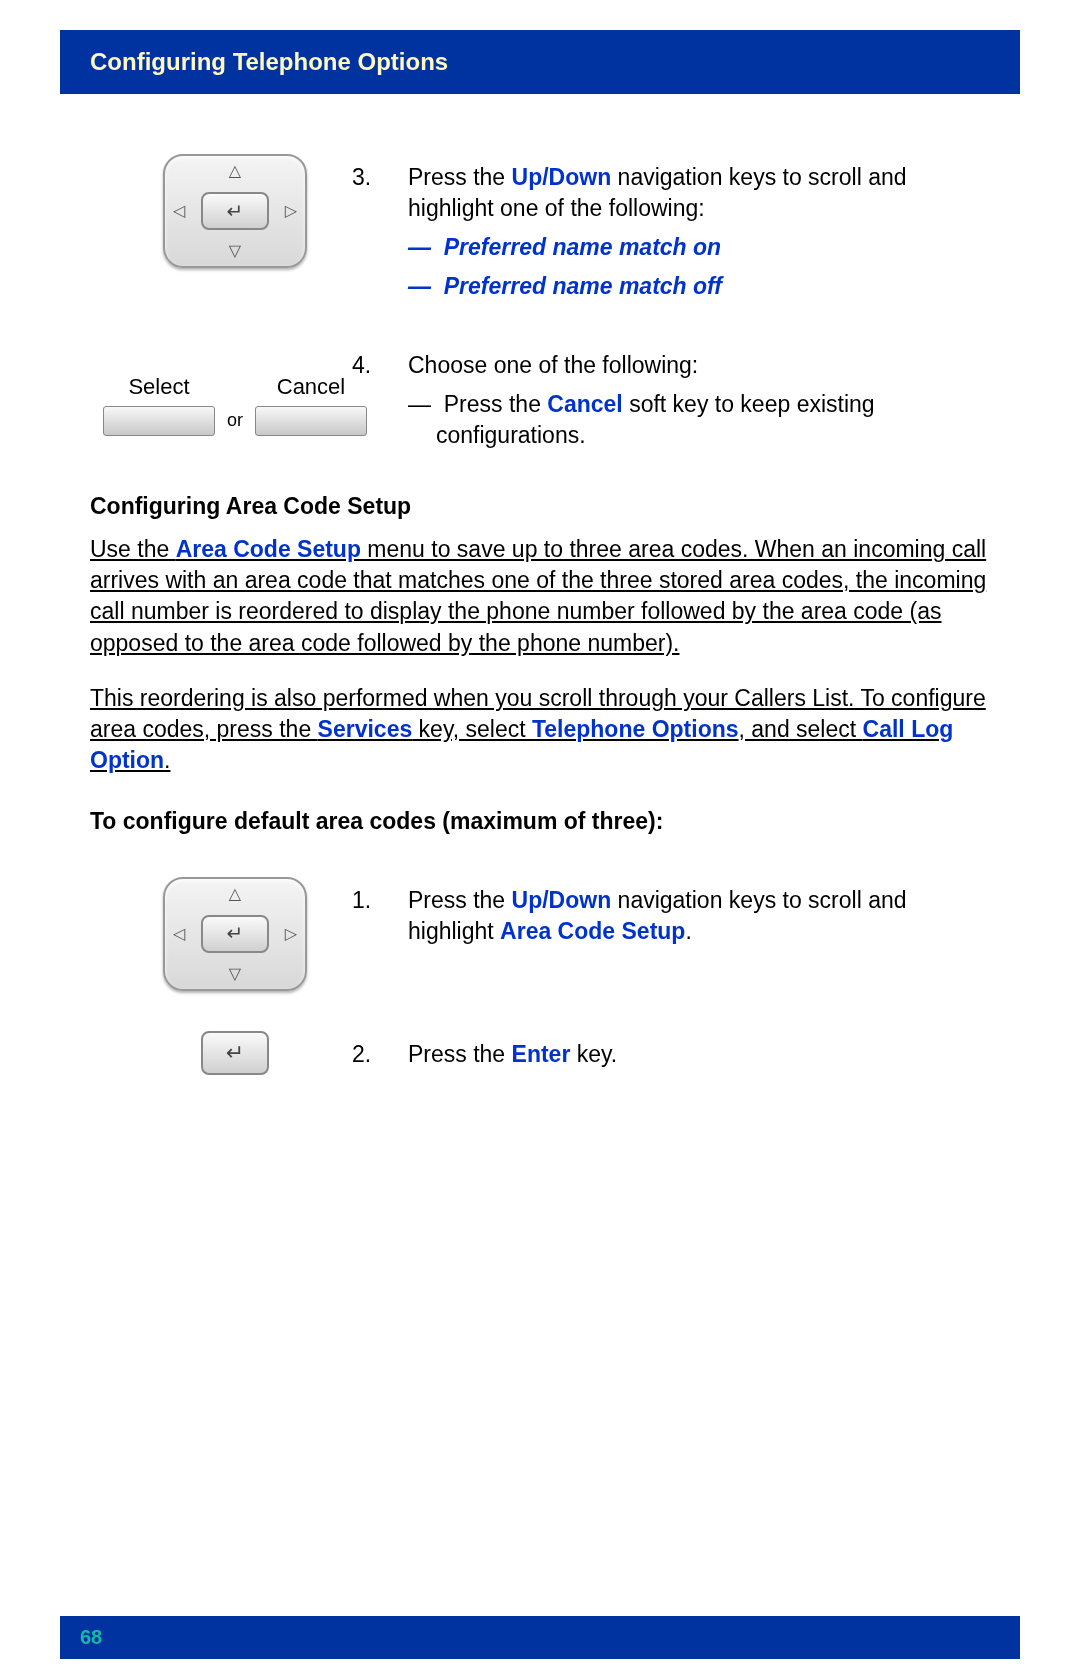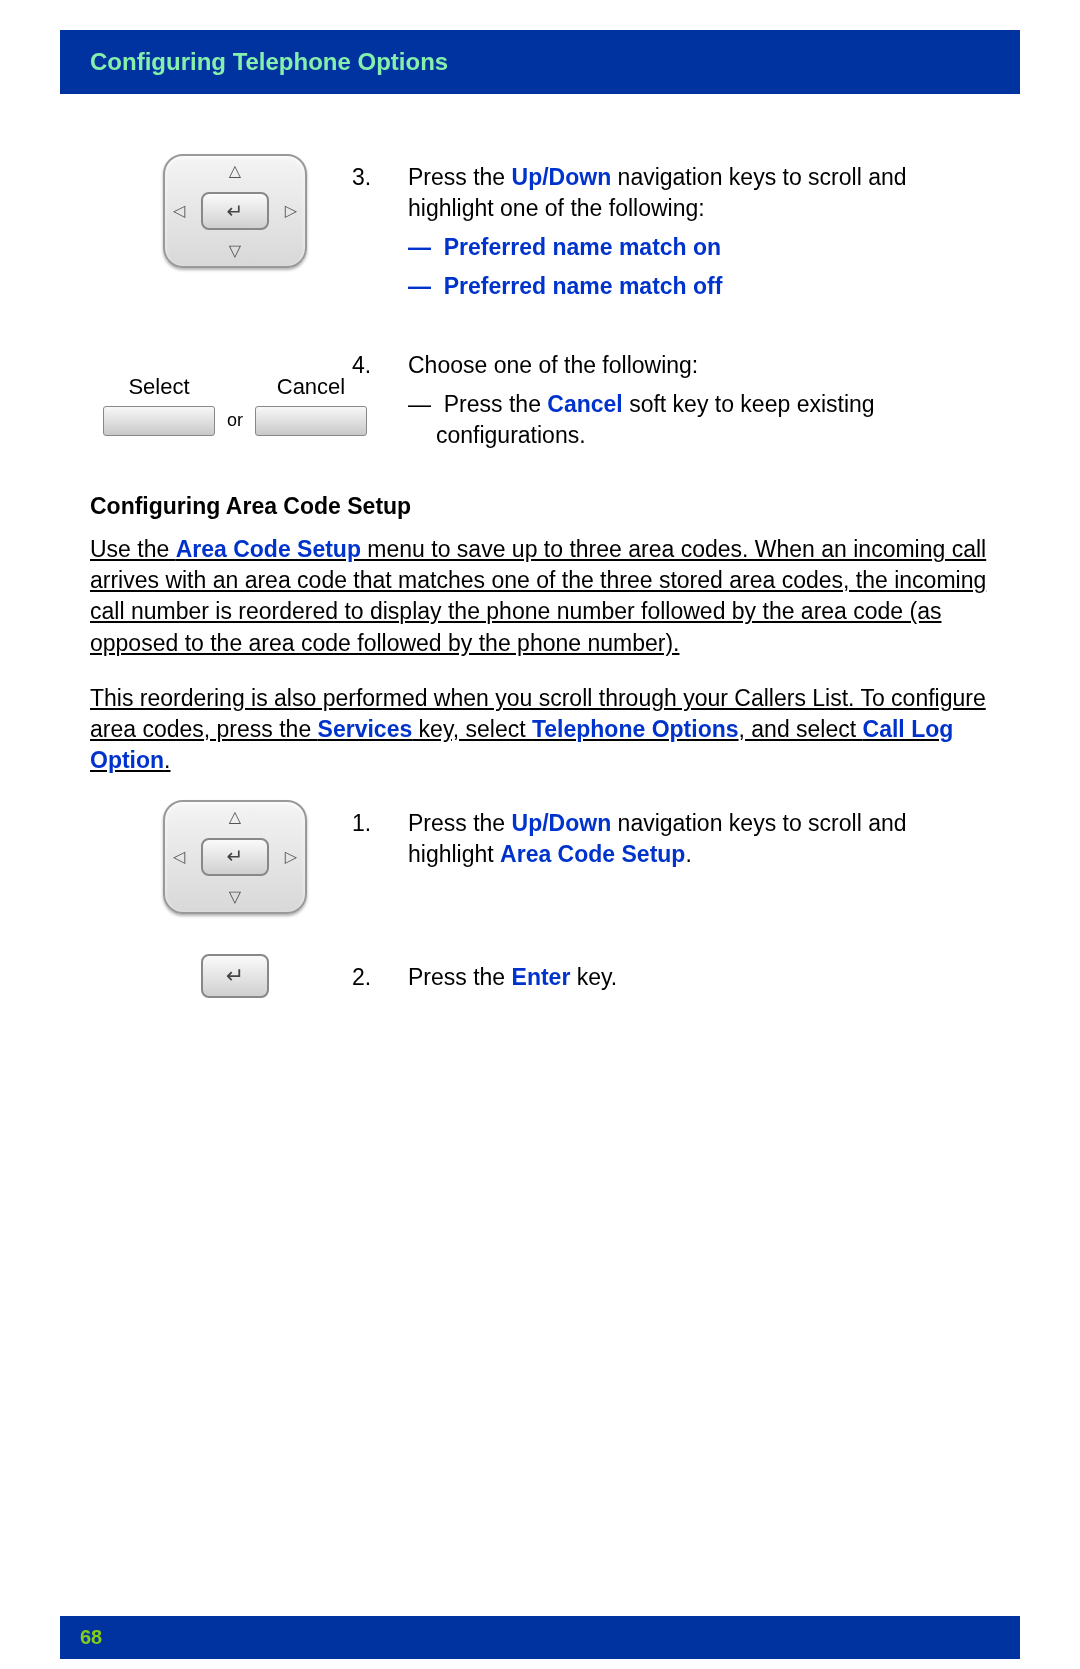--- a/index.html
+++ b/index.html
@@ -10,21 +10,21 @@
     width: 1080px;
   }
   .page {
     width: 1080px;
     min-height: 1669px;
     position: relative;
     box-sizing: border-box;
   }
   .header-bar {
     background: #0033a0;
-    color: #86efac;
+    color: #fef9c3;
     font-weight: bold;
     font-size: 24px;
     padding: 18px 30px;
     margin: 30px 60px 0 60px;
   }
   .content {
     padding: 60px 90px 0 90px;
     font-size: 23px;
     line-height: 1.35;
     color: #000;
@@ -58,37 +58,38 @@
     margin-top: 8px;
   }
   .sub-opt {
     padding-left: 56px;
     text-indent: -28px;
     margin-top: 8px;
   }
   .blue-opt {
     color: #0033cc;
     font-weight: bold;
+    font-style: italic;
   }
   .section-heading {
     font-weight: bold;
     margin-top: 30px;
     margin-bottom: 12px;
   }
   .body-para {
     margin-bottom: 24px;
     text-decoration: underline;
   }
   .footer-bar {
     position: absolute;
     bottom: 40px;
     left: 60px;
     right: 60px;
     background: #0033a0;
-    color: #84cc16;
+    color: #14b8a6;
     font-weight: bold;
     padding: 10px 20px;
     font-size: 20px;
     margin-top: 37px;
   }
 
   
   .nav-pad {
     width: 140px;
     height: 110px;
@@ -223,20 +224,21 @@
     <div class="section-heading">Configuring Area Code Setup</div>
 
     <div class="body-para">
       <span>Use the </span><span class="blue">Area Code Setup</span><span> menu to save up to three area codes. When an incoming call arrives with an area code that matches one of the three stored area codes, the incoming call number is reordered to display the phone number followed by the area code (as opposed to the area code followed by the phone number).</span>
     </div>
 
     <div class="body-para">
       <span>This reordering is also performed when you scroll through your Callers List. To configure area codes, press the </span><span class="blue">Services</span><span> key, select </span><span class="blue">Telephone Options</span><span>, and select </span><span class="blue">Call Log Option</span><span>.</span>
     </div>
 
+    <div class="section-heading" style="margin-bottom:40px;">To configure default area codes (maximum of three):</div>
 
     <div class="step-row">
       <div class="icon-col">
         <div class="nav-pad">
           <div class="arrow up">△</div>
           <div class="arrow down">▽</div>
           <div class="arrow left">◁</div>
           <div class="arrow right">▷</div>
           <div class="enter">↵</div>
         </div>

